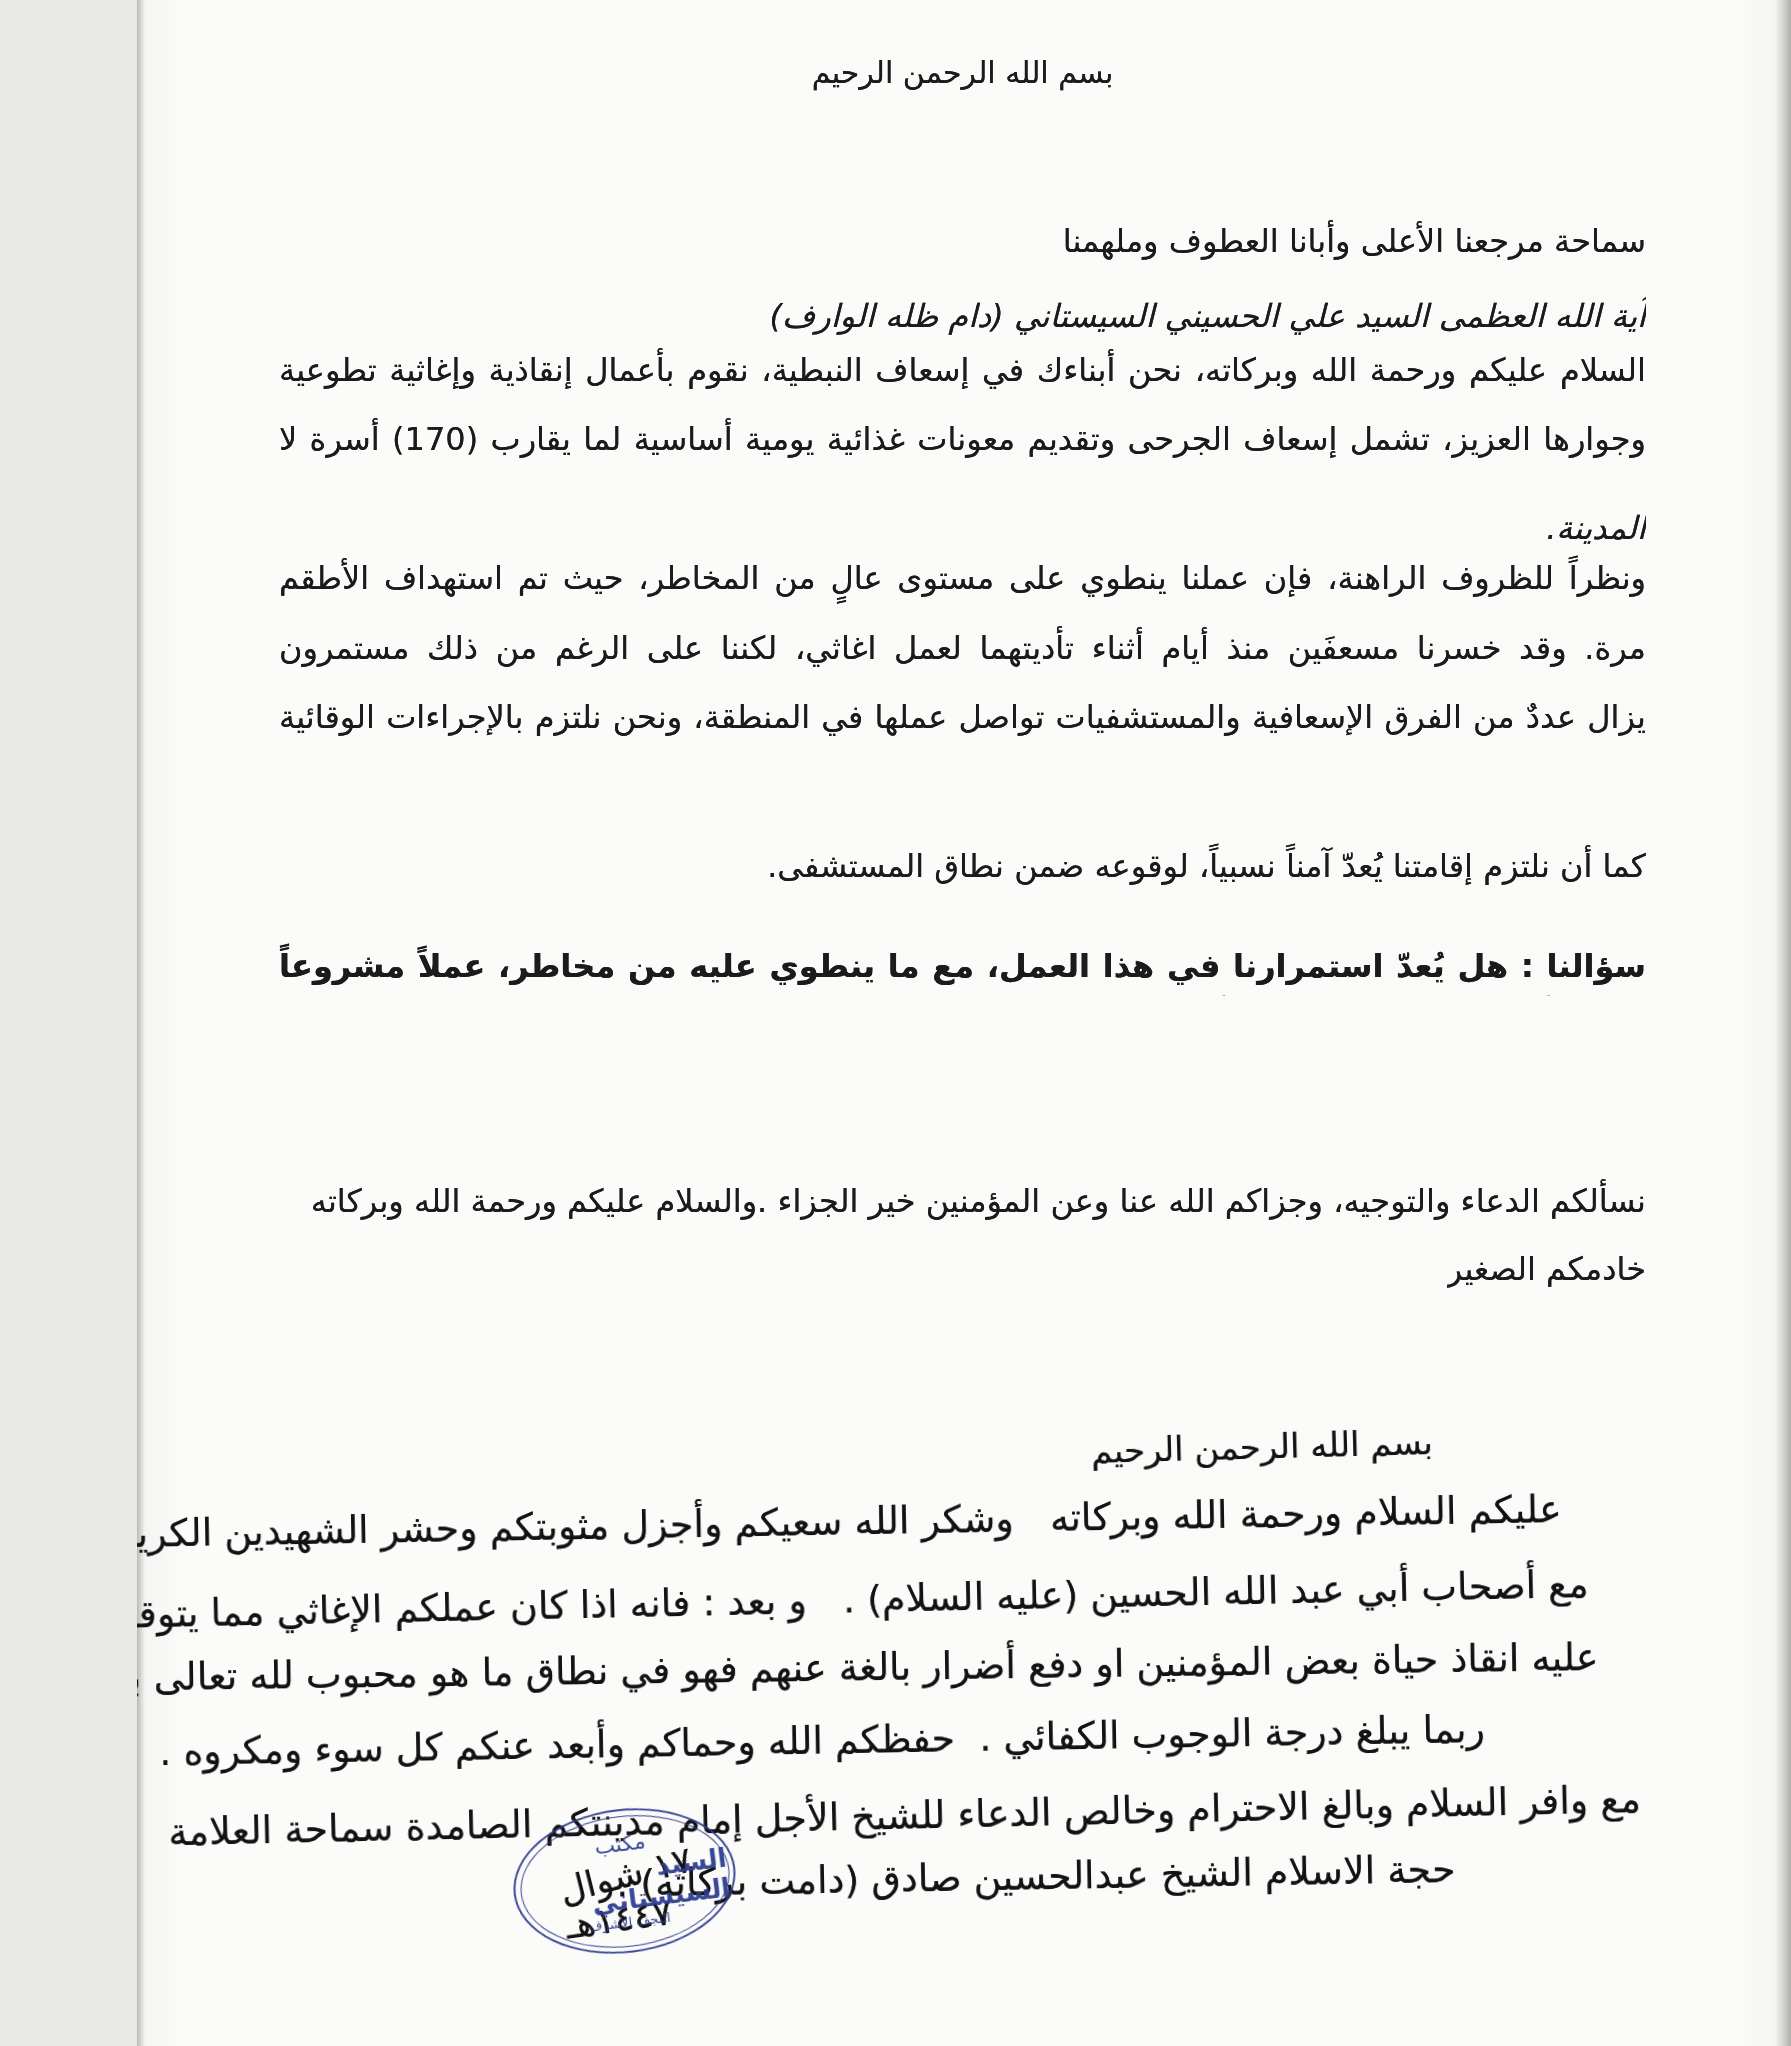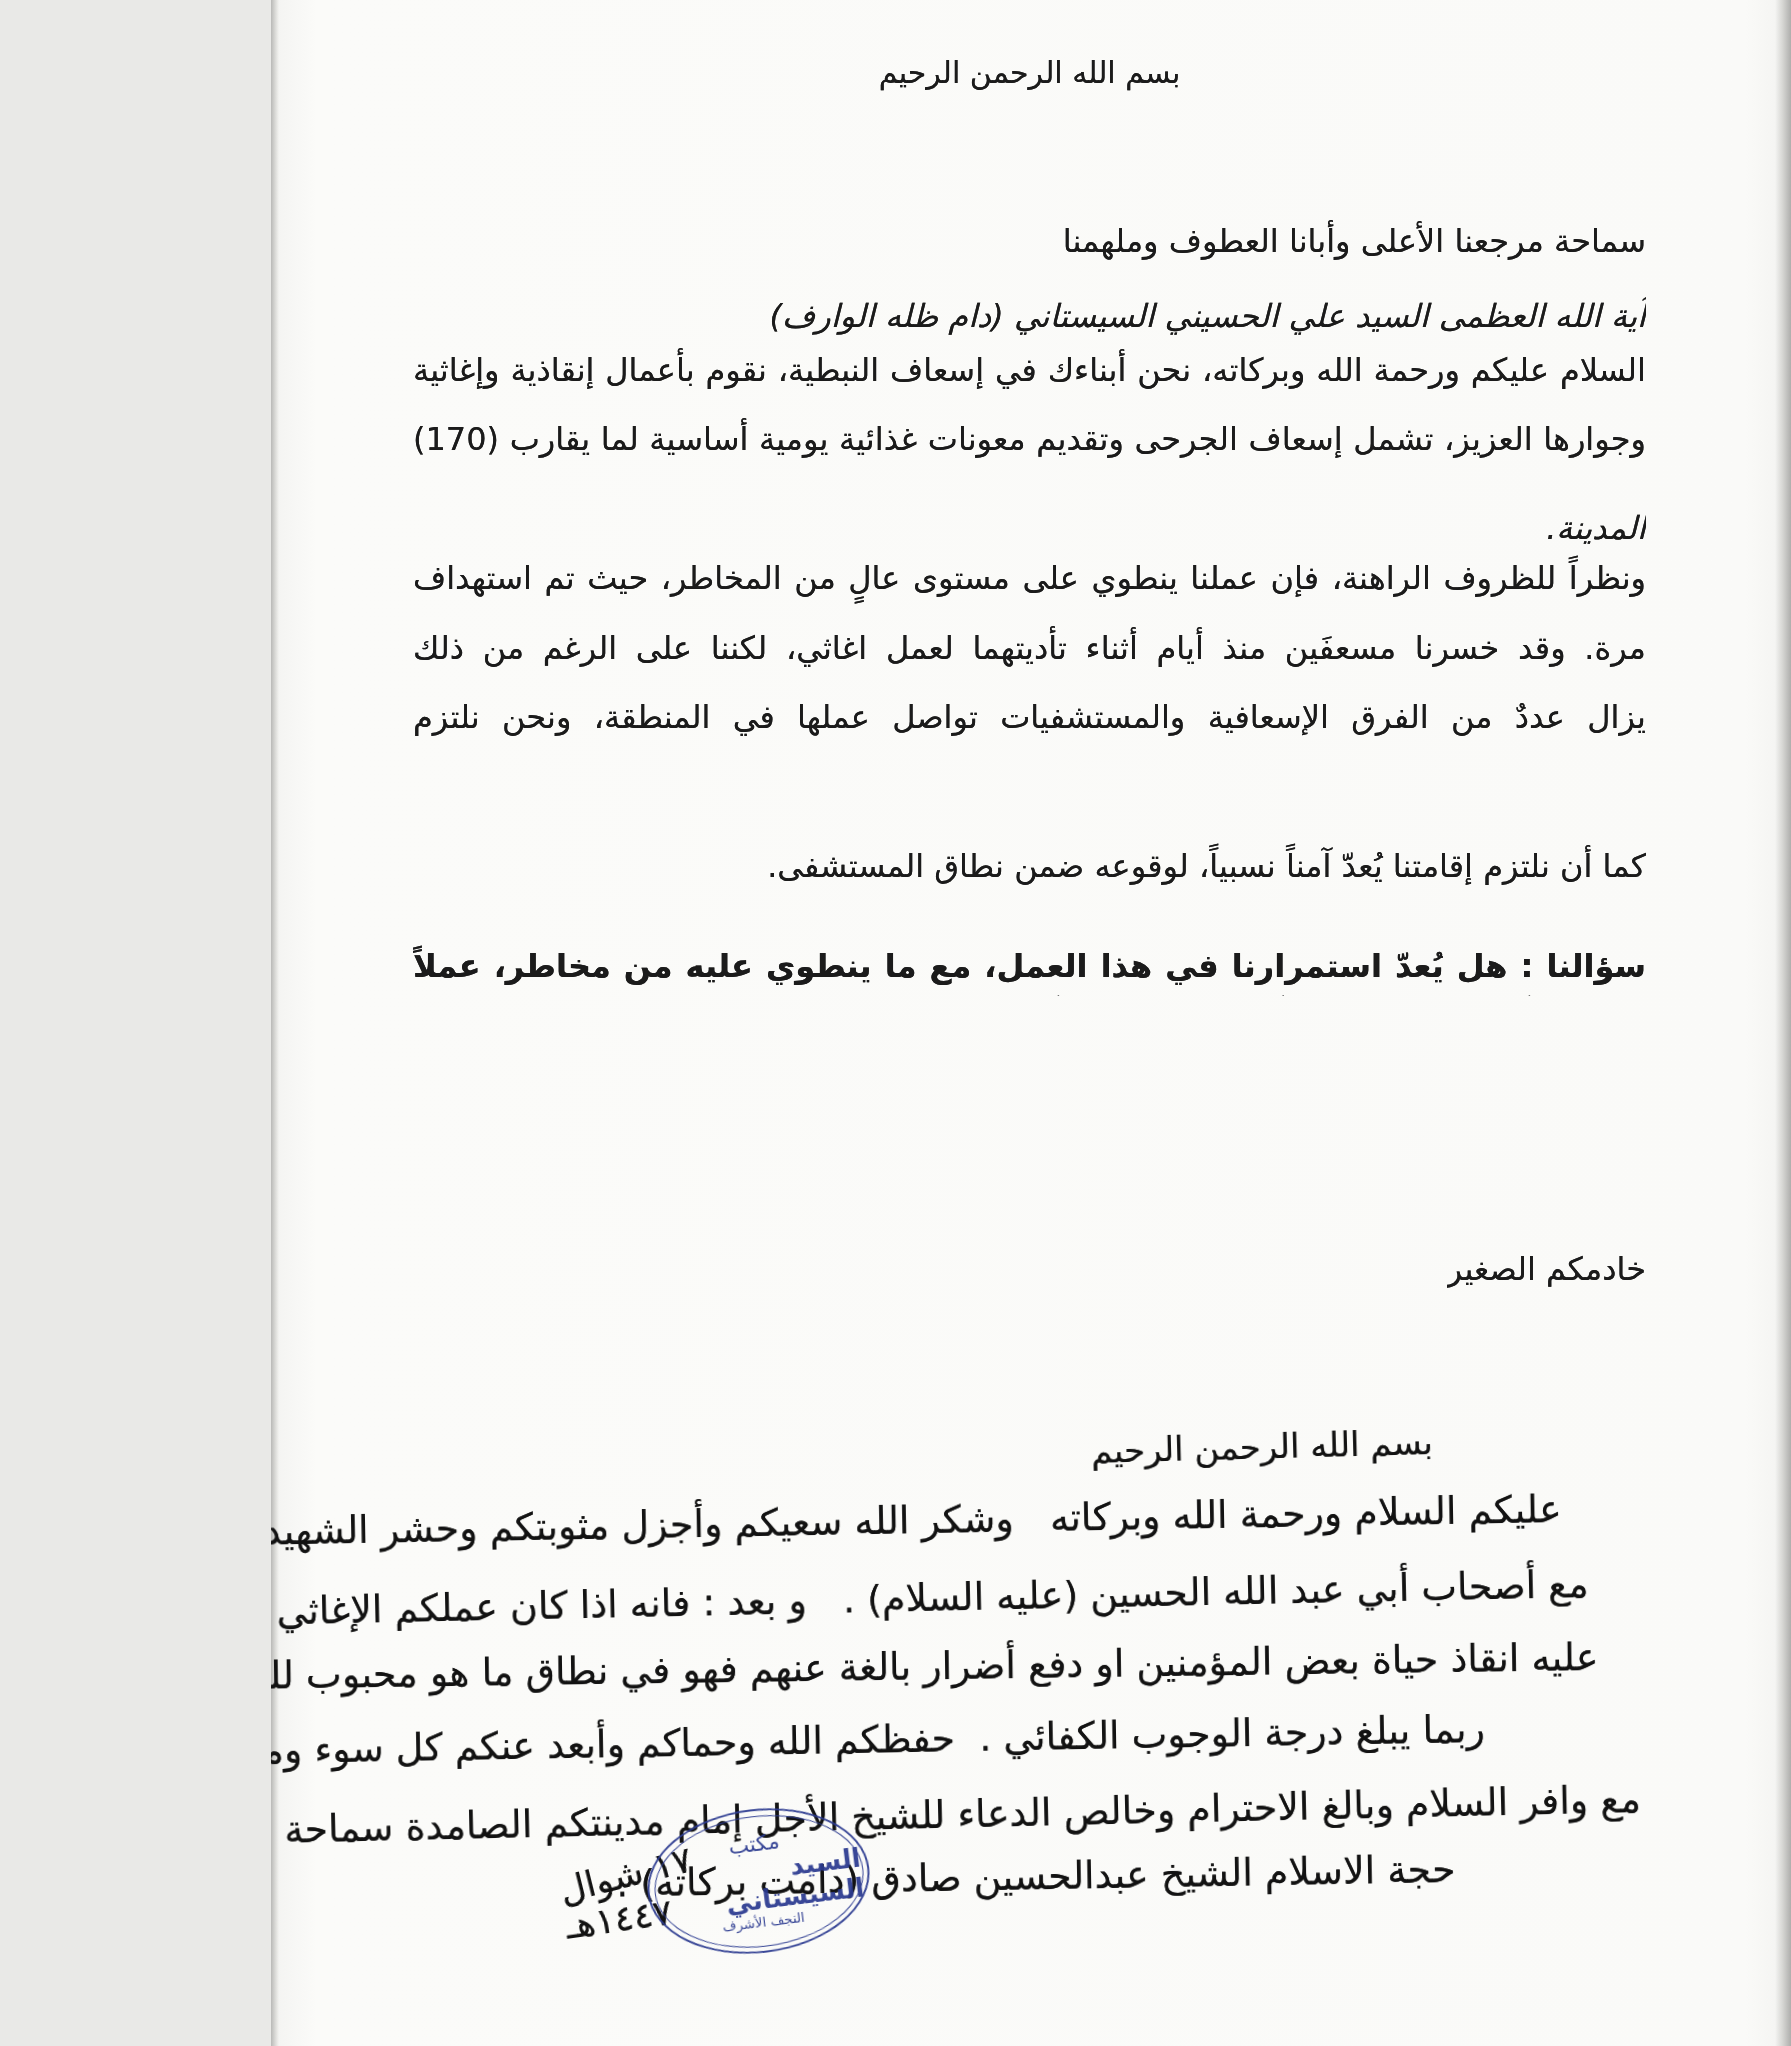--- a/index.html
+++ b/index.html
@@ -1,18 +1,18 @@
 <!DOCTYPE html>
 <html lang="ar" dir="rtl" style="font-size:14.3px"><head>
 <meta charset="utf-8">
 <style>
   html,body{margin:0;padding:0;background:#e9e9e7;}
   .page{
     position:relative;
-    width:1520px;height:2046px;
+    width:1654px;height:2046px;
     background:linear-gradient(to left,#f2f2f0 0%,#fafaf8 3%,#fbfbf9 97%,#f3f3f1 100%);
     overflow:hidden;
     font-family:"DejaVu Sans",sans-serif;
   }
   .edge-l{position:absolute;left:0;top:0;bottom:0;width:8px;
     background:linear-gradient(to right,#b9b9b7,#dededb 60%,rgba(0,0,0,0));}
   .edge-r{position:absolute;right:0;top:0;bottom:0;width:16px;
     background:linear-gradient(to left,#aeaeac,#d8d8d5 55%,rgba(0,0,0,0));}
 
   .typed{
@@ -73,20 +73,21 @@
   <div class="typed ralign" style="top:482px;font-style:italic;">المدينة.</div>
 
   <div class="typed just" style="top:552px;">ونظراً للظروف الراهنة، فإن عملنا ينطوي على مستوى عالٍ من المخاطر، حيث تم استهداف الأطقم الإسعافية أكثر من</div>
   <div class="typed just" style="top:622px;">مرة. وقد خسرنا مسعفَين منذ أيام أثناء تأديتهما لعمل اغاثي، لكننا على الرغم من ذلك مستمرون بمعنوياتٍ عالية، ولا</div>
   <div class="typed just" style="top:691px;">يزال عددٌ من الفرق الإسعافية والمستشفيات تواصل عملها في المنطقة، ونحن نلتزم بالإجراءات الوقائية والسياسات</div>
 
   <div class="typed ralign" style="top:820px;">كما أن نلتزم إقامتنا يُعدّ آمناً نسبياً، لوقوعه ضمن نطاق المستشفى.</div>
 
   <div class="typed just bold" style="top:940px;">سؤالنا : هل يُعدّ استمرارنا في هذا العمل، مع ما ينطوي عليه من مخاطر، عملاً مشروعاً ومجزياً شرعاً؟ وما هو تكليفنا</div>
 
+  <div class="typed ralign" style="top:1155px;">نسألكم الدعاء والتوجيه، وجزاكم الله عنا وعن المؤمنين خير الجزاء .والسلام عليكم ورحمة الله وبركاته</div>
   <div class="typed ralign" style="top:1223px;">خادمكم الصغير</div>
 
   <div class="hw" style="top:1422px;right:358px;font-size:34px;transform:rotate(-1.5deg);">بسم الله الرحمن الرحيم</div>
   <div class="hw" style="top:1487px;right:229px;transform:rotate(-1deg);">عليكم السلام ورحمة الله وبركاته&nbsp;&nbsp; وشكر الله سعيكم وأجزل مثوبتكم وحشر الشهيدين الكريمين</div>
   <div class="hw" style="top:1562px;right:202px;transform:rotate(-1.2deg);">مع أصحاب أبي عبد الله الحسين (عليه السلام) .&nbsp;&nbsp; و بعد : فانه اذا كان عملكم الإغاثي مما يتوقف</div>
   <div class="hw" style="top:1635px;right:193px;transform:rotate(-0.8deg);">عليه انقاذ حياة بعض المؤمنين او دفع أضرار بالغة عنهم فهو في نطاق ما هو محبوب لله تعالى بل</div>
   <div class="hw" style="top:1707px;right:306px;transform:rotate(-1deg);">ربما يبلغ درجة الوجوب الكفائي .&nbsp; حفظكم الله وحماكم وأبعد عنكم كل سوء ومكروه .</div>
   <div class="hw" style="top:1777px;right:150px;transform:rotate(-1.3deg);">مع وافر السلام وبالغ الاحترام وخالص الدعاء للشيخ الأجل إمام مدينتكم الصامدة سماحة العلامة</div>
   <div class="hw" style="top:1847px;right:335px;transform:rotate(-1deg);">حجة الاسلام الشيخ عبدالحسين صادق (دامت بركاته) .</div>
   <div class="hw" style="top:1838px;right:1100px;font-size:36px;transform:rotate(-14deg);">١٧ شوال</div>

